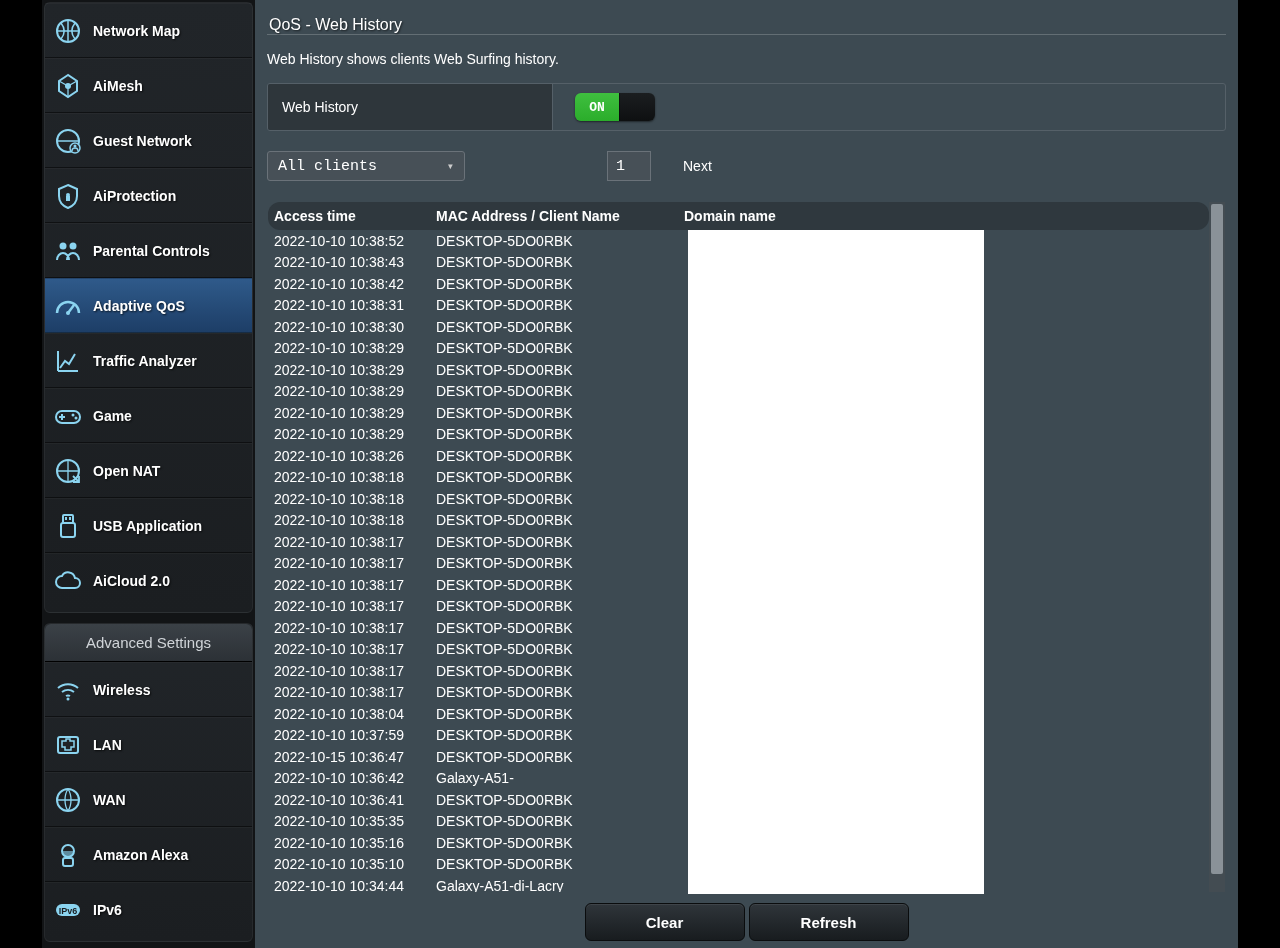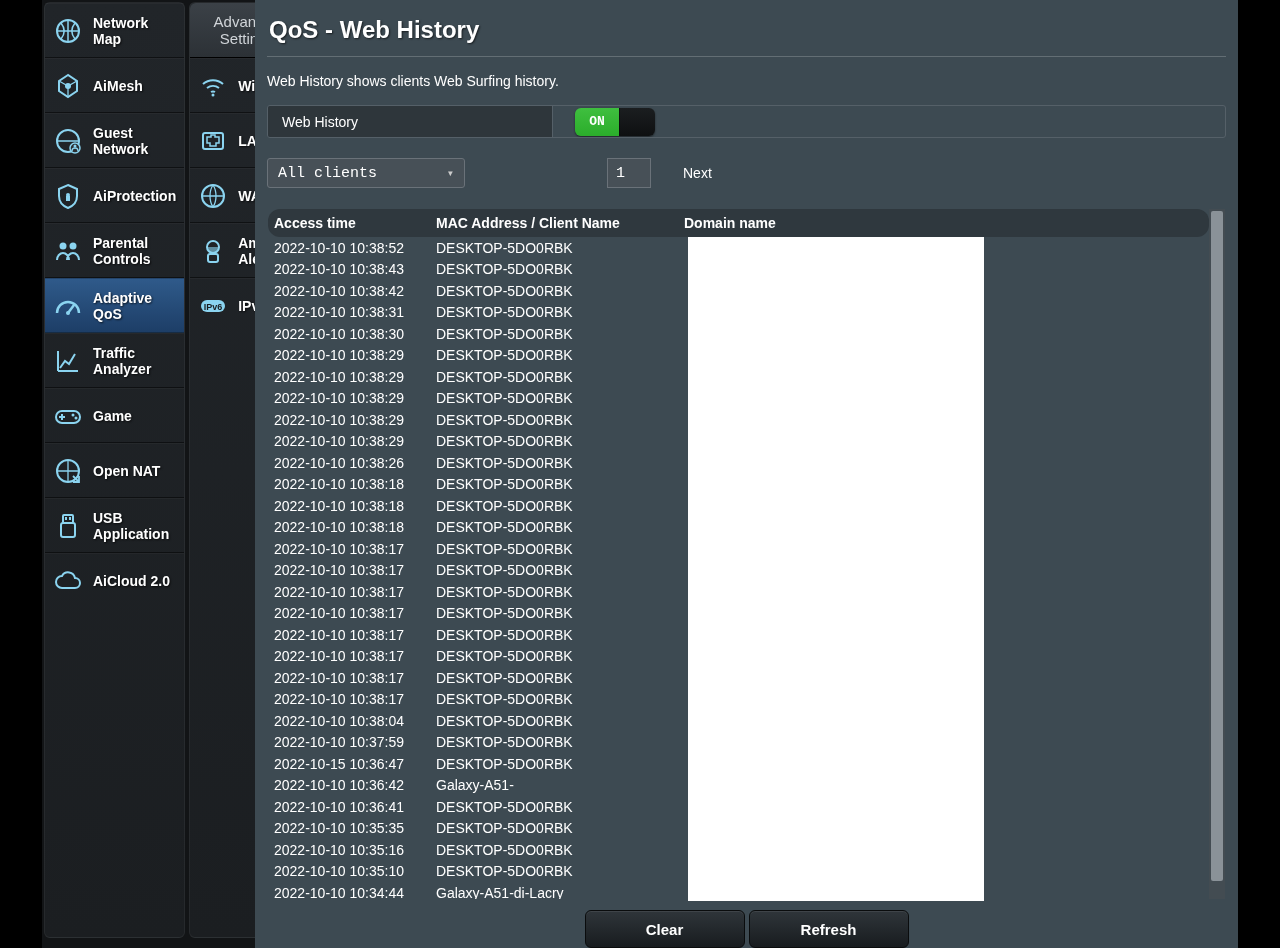--- a/index.html
+++ b/index.html
@@ -16,21 +16,21 @@
     display: flex;
     width: 1196px;
     height: 948px;
     background: #1a1e21;
   }
   
   .sidebar {
     width: 213px;
     background: #121416;
     display: flex;
-    flex-direction: row;
+    flex-direction: column;
     padding-top: 2px;
   }
   .nav-section {
     background: linear-gradient(#212529, #1b1e21);
     border-radius: 6px;
     margin: 0 2px 10px 2px;
     padding-bottom: 4px;
     border: 1px solid rgba(255,255,255,0.05);
   }
   .nav-item {
@@ -74,24 +74,24 @@
   
   .main {
     flex: 1;
     background: #3d4a52;
     padding: 10px 12px 0 12px;
     display: flex;
     flex-direction: column;
   }
   .page-title {
     color: #fff;
-    font-size: 24px;
-    font-weight: bold;
+    font-size: 16px;
+    font-weight: normal;
     text-shadow: 1px 1px 2px rgba(0,0,0,0.6);
-    padding: 6px 0 12px 2px;
+    padding: 6px 0 0 2px;
     border-bottom: 1px solid rgba(255,255,255,0.2);
   }
   .page-desc {
     color: #fff;
     font-size: 14px;
     margin: 16px 0 16px 0;
   }
   .toggle-bar {
     display: flex;
     border: 1px solid #556068;

